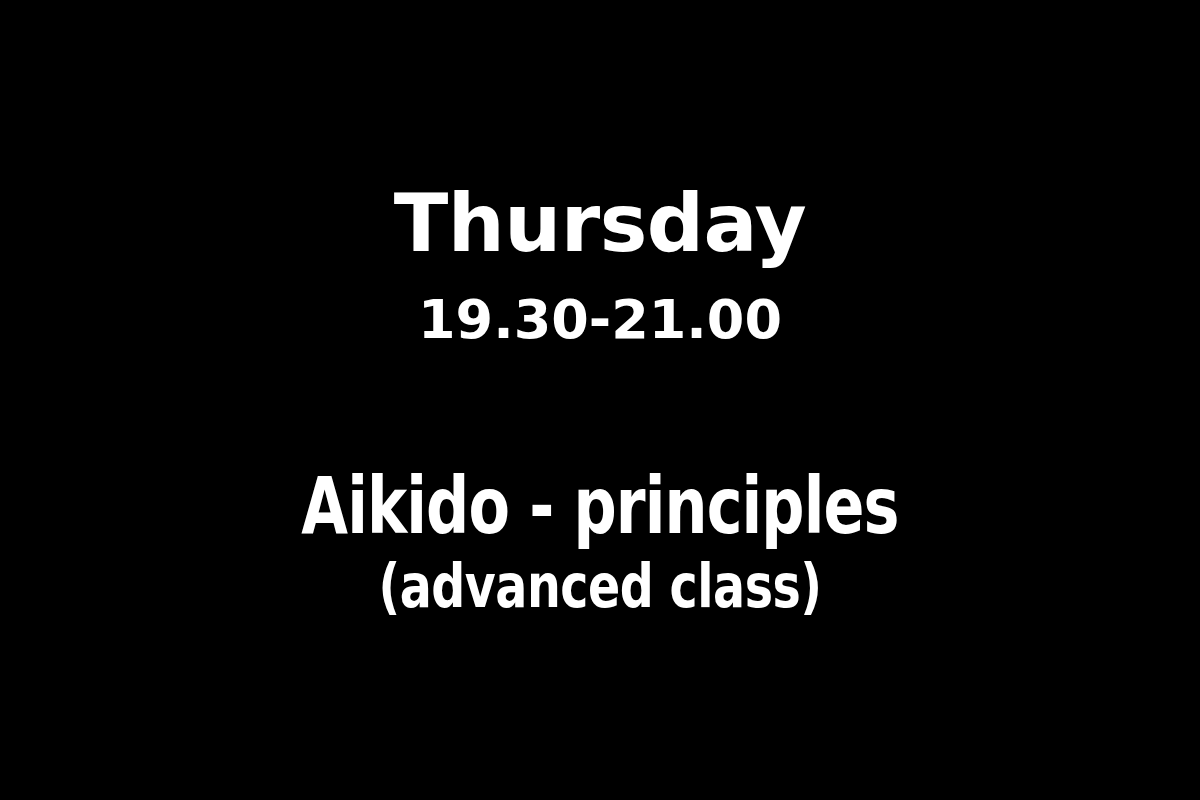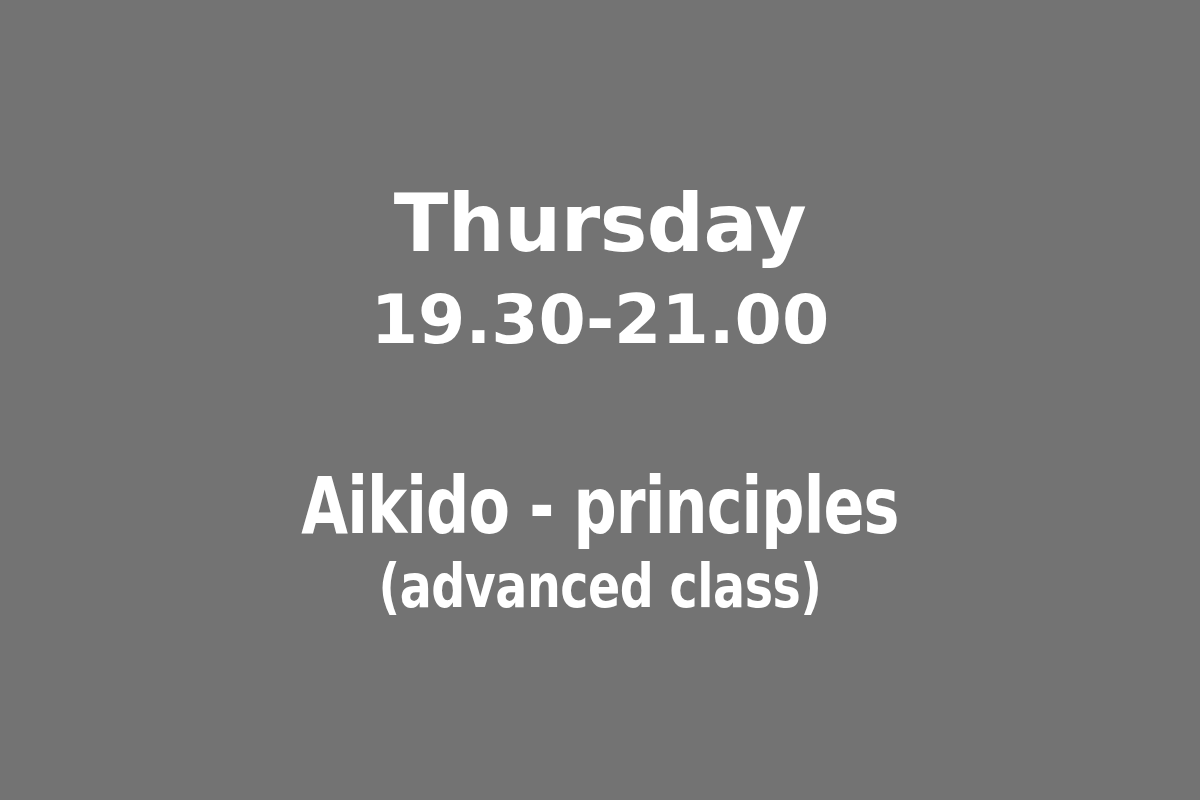--- a/index.html
+++ b/index.html
@@ -51,21 +51,21 @@
     font-family: "DejaVu Sans", "Liberation Sans", sans-serif;
     font-weight: bold;
     font-size: 80px;
     line-height: 96px;
     letter-spacing: -0.5px;
   }
 
   .line-time {
     font-family: "DejaVu Sans", "Liberation Sans", sans-serif;
     font-weight: bold;
-    font-size: 68px;
+    font-size: 54px;
     line-height: 96px;
     letter-spacing: 0px;
   }
 
   
   .line-spacer {
     display: block;
     height: 96px;
     line-height: 96px;
     font-size: 76px;
@@ -90,21 +90,21 @@
     font-size: 60px;
     line-height: 76px;
     letter-spacing: -0.5px;
     transform: scaleX(0.88);
     transform-origin: center center;
   }
 </style>
 </head>
 <body style="background: rgb(237, 26, 43);">
 
-<div class="slide" style="background: #737373;">
+<div class="slide" style="background: #000000;">
 
   <div class="text-block">
 
     <span class="line line-day" style="color: rgb(255, 255, 255);">Thursday</span>
 
     <span class="line line-time" style="color: rgb(255, 255, 255);">19.30-21.00</span>
 
     <span class="line line-spacer" style="color: rgb(255, 255, 255);">&nbsp;</span>
 
     <span class="line line-title" style="color: rgb(255, 255, 255);">Aikido - principles</span>

